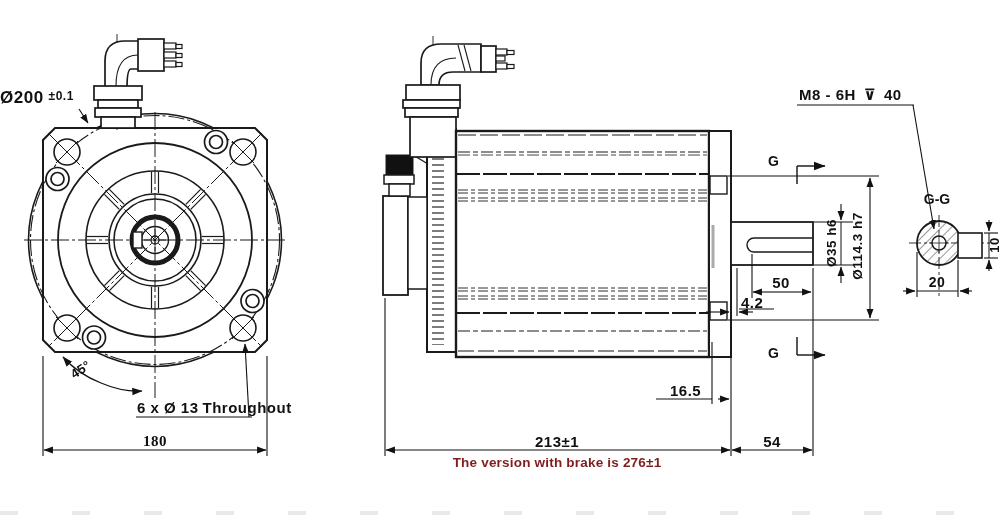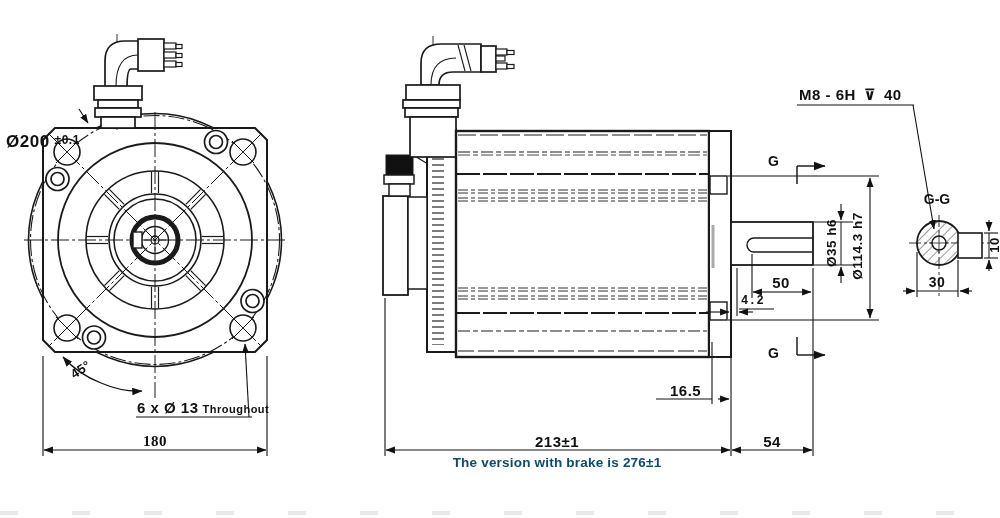--- a/index.html
+++ b/index.html
@@ -7,23 +7,23 @@
               font-family:"Liberation Sans","DejaVu Sans",sans-serif; }
   #stage { position:relative; width:1000px; height:518px; background:#fff; }
   #linework { position:absolute; left:0; top:0; }
   .lbl { position:absolute; color:#111; font-weight:bold; white-space:nowrap;
          font-size:15px; letter-spacing:0.5px; }
   .ctr { transform:translateX(-50%); }
   .rot { transform:translate(-50%,-50%) rotate(-90deg); transform-origin:center; }
   .sym { font-family:"DejaVu Sans",sans-serif; font-weight:bold; }
   #lbl-dia200 .big { font-size:17px; }
   #lbl-dia200 .tol { font-size:12px; position:relative; top:-3px; margin-left:5px; }
-  #lbl-holes .suffix { font-size:11px; margin-left:4px; }
+  #lbl-holes .suffix { font-size:15px; margin-left:4px; }
   #lbl-45 { transform:rotate(-33deg); font-size:13px; }
-  #lbl-note { color:#0c4a6e; font-size:13.5px; letter-spacing:0.2px; }
+  #lbl-note { color:#7f1d1d; font-size:13.5px; letter-spacing:0.2px; }
   #lbl-gg { font-size:14px; letter-spacing:0; }
   .mark-g { font-size:14px; }
   #bottom-artifact { position:absolute; left:0; top:511px; width:1000px; height:4px;
      background:repeating-linear-gradient(90deg,#e3e3e3 0 18px,transparent 18px 72px);
      opacity:.8; }
 </style>
 </head>
 <body>
 
 <div id="stage">
@@ -273,59 +273,59 @@
     <line x1="972" y1="291" x2="960" y2="291" marker-end="url(#arr)"></line>
 
     <line x1="984" y1="233" x2="998" y2="233"></line>
     <line x1="984" y1="258" x2="998" y2="258"></line>
     <line x1="989" y1="233" x2="989" y2="258" stroke-width="1"></line>
     <line x1="989" y1="220" x2="989" y2="231" marker-end="url(#arr)"></line>
     <line x1="989" y1="271" x2="989" y2="260" marker-end="url(#arr)"></line>
   </g>
 </svg>
 
-<div class="lbl" id="lbl-dia200" style="left:6px;top:88px;margin-top:44px;">
+<div class="lbl" id="lbl-dia200" style="left:0;top:88px;">
   <span class="big">Ø200</span><span class="tol">±0.1</span>
 </div>
 
 <div class="lbl" id="lbl-45" style="left:70px;top:362px;">45°</div>
 
 <div class="lbl" id="lbl-holes" style="left:137px;top:399px;">
   <span>6 x Ø 13</span><span class="suffix">Throughout</span>
 </div>
 
 <div class="lbl ctr" style="left:155px;top:433px;font-family:Liberation Serif, serif;">180</div>
 
 <div class="lbl ctr" style="left:557px;top:433px;">213±1</div>
 
 <div class="lbl ctr" id="lbl-note" style="left:557px;top:455px;">The version with brake is 276±1</div>
 
 <div class="lbl" style="left:670px;top:382px;text-align:center;">16.5</div>
 
 <div class="lbl ctr" style="left:772px;top:433px;">54</div>
 
-<div class="lbl" style="left:741px;top:294px;font-size:12px;font-family:Liberation Mono, monospace;">4.2</div>
+<div class="lbl" style="left:741px;top:294px;font-size:15px;">4.2</div>
 
 <div class="lbl ctr" style="left:781px;top:274px;">50</div>
 
 <div class="lbl rot" style="left:831px;top:243px;font-size:13.5px;">Ø35 h6</div>
 
 <div class="lbl rot" style="left:857px;top:246px;font-size:13.5px;">Ø114.3 h7</div>
 
 <div class="lbl mark-g" style="left:768px;top:153px;">G</div>
 
 <div class="lbl mark-g" style="left:768px;top:345px;">G</div>
 
 <div class="lbl" id="lbl-m8" style="left:799px;top:86px;">
   <span>M8 - 6H</span>
   <span class="sym" style="margin:0 3px;">⊽</span>
   <span>40</span>
 </div>
 
 <div class="lbl ctr" id="lbl-gg" style="left:937px;top:191px;">G-G</div>
 
-<div class="lbl ctr" style="left:937px;top:274px;font-size:14px;">30</div>
+<div class="lbl ctr" style="left:937px;top:274px;font-size:14px;">20</div>
 
 <div class="lbl rot" style="left:994px;top:245px;font-size:13px;">10</div>
 
 <div id="bottom-artifact"></div>
 
 </div>
 
 </body></html>

